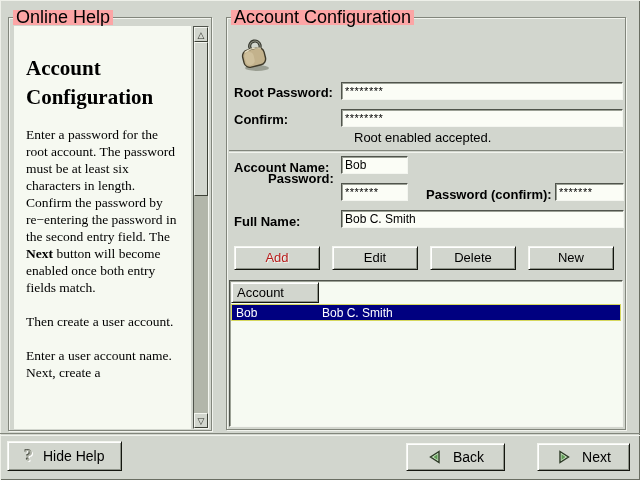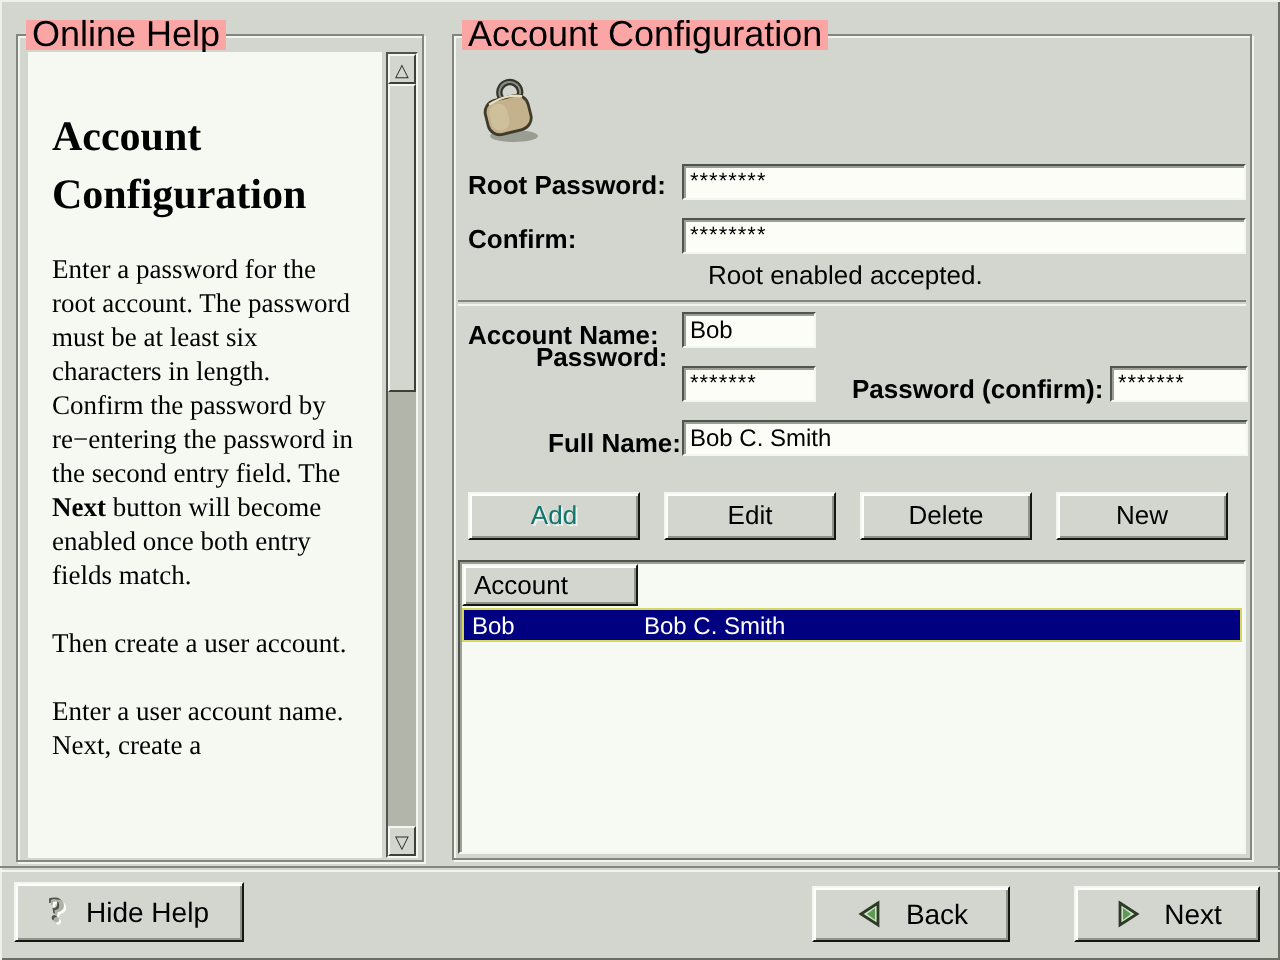--- a/index.html
+++ b/index.html
@@ -88,21 +88,21 @@
   .hsep {
     position:absolute; height:2px;
     border-top:1px solid #82867c;
     box-shadow:0 1px 0 #f2f4ee;
   }
   .act-btn {
     position:absolute; top:228px; width:86px; height:24px;
     font-family:"Liberation Sans", sans-serif; font-size:13px;
     text-align:center; line-height:21px; cursor:default;
   }
-  .act-btn.disabled { color:#0f766e; text-shadow:1px 1px 0 #f0f2ec; }
+  .act-btn.disabled { color:#b91c1c; text-shadow:1px 1px 0 #f0f2ec; }
   
   .user-table {
     position:absolute; left:2px; top:262px; width:394px; height:147px;
     background:#f6faf2;
   }
   .th-row { position:absolute; left:1px; top:1px; right:1px; height:21px; display:flex; }
   .th {
     height:21px; line-height:19px; padding-left:5px;
     font-size:13px;
   }
@@ -179,21 +179,21 @@
   <div class="hsep" style="left:2px; top:132px; width:394px;"></div>
 
   <label class="lbl" style="left:7px; top:141px;">Account Name:</label>
   <input class="entry" style="left: 114px; top: 138px; width: 67px;" type="text" value="Bob">
 
   <label class="lbl" style="left:7px; top:152px;margin-left:34px;">Password:</label>
   <input class="entry stars" style="left: 114px; top: 165px; width: 67px;" type="text" value="*******">
   <label class="lbl" style="left:199px; top:168px;">Password (confirm):</label>
   <input class="entry stars" style="left: 328px; top: 165px; width: 69px;" type="text" value="*******">
 
-  <label class="lbl" style="left:7px; top:195px;margin-left:40px;">Full Name:</label>
+  <label class="lbl" style="left:7px; top:195px;">Full Name:</label>
   <input class="entry" style="left: 114px; top: 192px; width: 283px;" type="text" value="Bob C. Smith">
 
   <div class="act-btn raised disabled" style="left:7px;">Add</div>
   <div class="act-btn raised" style="left:105px;">Edit</div>
   <div class="act-btn raised" style="left:203px;">Delete</div>
   <div class="act-btn raised" style="left:301px;">New</div>
 
   <div class="user-table sunken">
     <div class="th-row">
       <div class="th th-account raised">Account Name</div>

